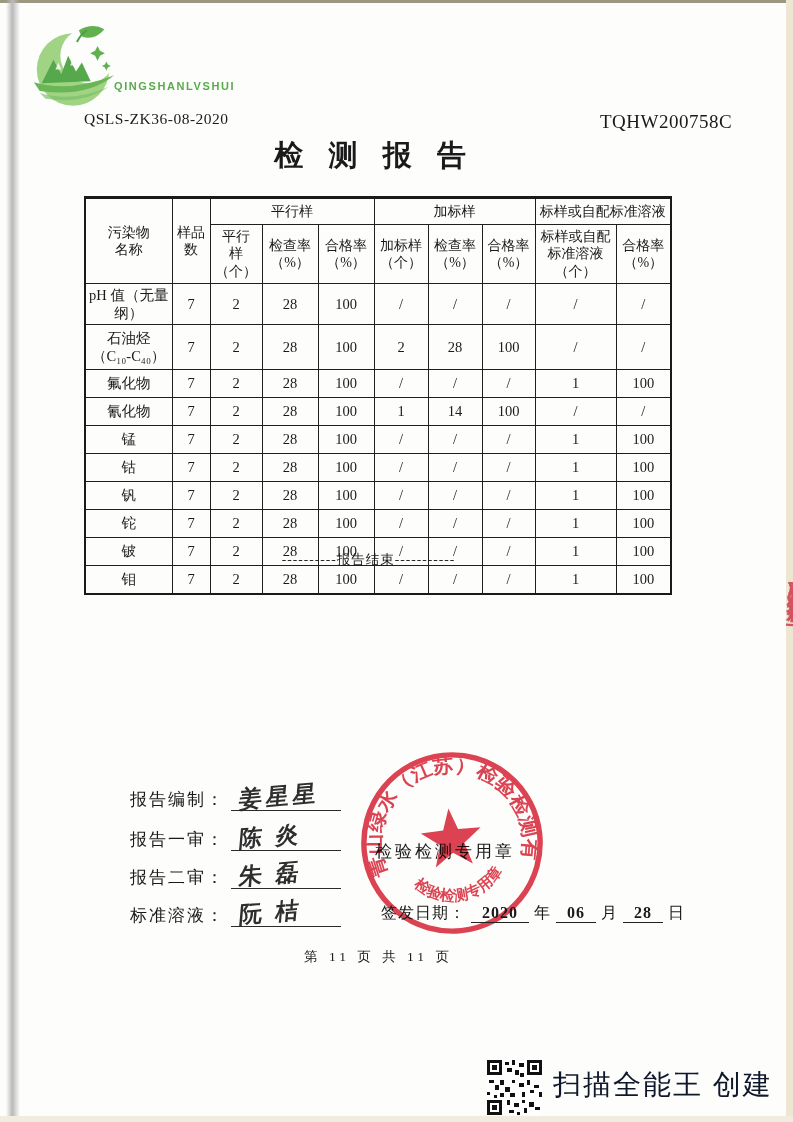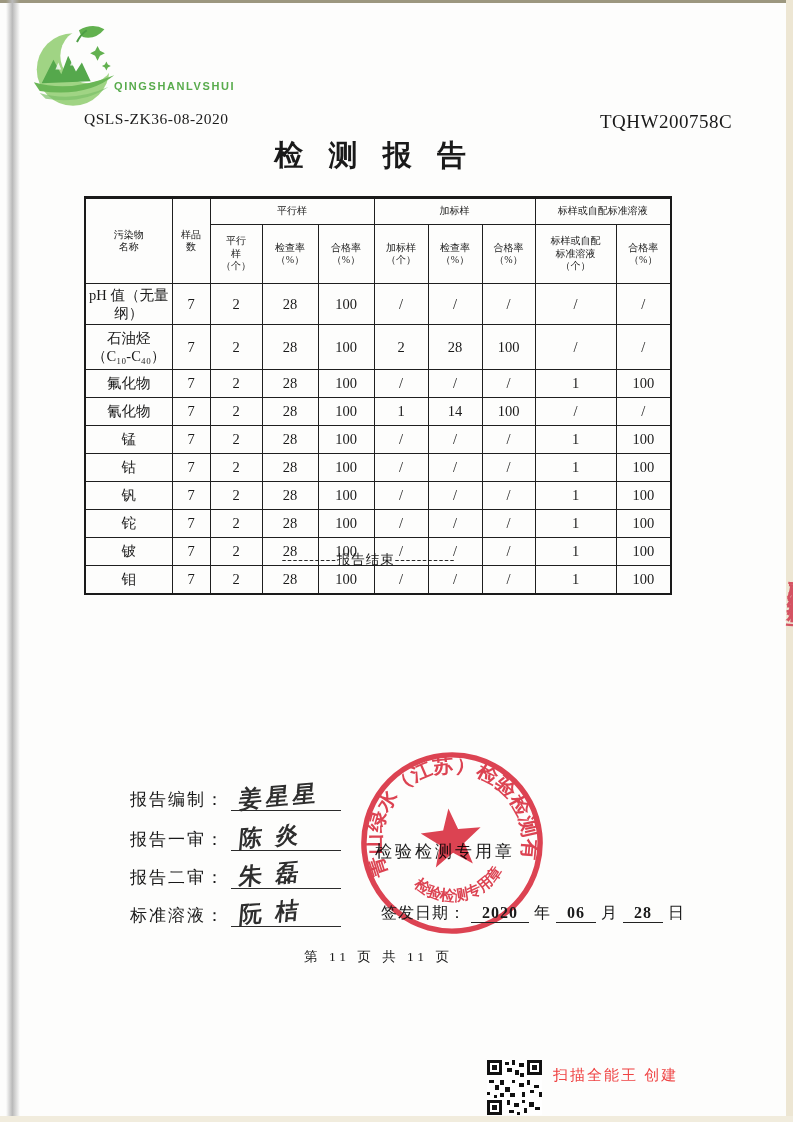--- a/index.html
+++ b/index.html
@@ -19,21 +19,21 @@
            font-family:"Liberation Sans",sans-serif;letter-spacing:1.6px;font-weight:bold;}
   .doc-code{position:absolute;left:84px;top:110px;font-size:15.5px;font-weight:400;letter-spacing:.5px;}
   .report-code{position:absolute;left:600px;top:111px;font-size:19px;letter-spacing:.5px;}
   .title{position:absolute;left:0;top:136px;width:100%;text-align:center;transform:translateX(-22px);
          font-size:29px;font-weight:bold;letter-spacing:9px;}
   
   table.qc{position:absolute;left:84px;top:196px;width:586px;border-collapse:collapse;
            border:2px solid #1a1a1a;border-top-width:3px;table-layout:fixed;}
   table.qc th,table.qc td{border:1px solid #1f1f1f;text-align:center;vertical-align:middle;
            white-space:pre-line;padding:1px 1px;line-height:1.25;}
-  table.qc th{font-size:10px;font-weight:normal;text-align:center;}
+  table.qc th{font-size:14px;font-weight:normal;text-align:center;}
   table.qc td{font-size:14.5px;}
   tr.hdr1 th{height:23px;}
   tr.hdr2 th{height:56px;}
   table.qc tbody tr td{height:25px;}
   table.qc tbody tr:nth-child(1) td{height:38px;}
   table.qc tbody tr:nth-child(2) td{height:42px;}
   .end-line{position:absolute;left:0;top:551px;width:100%;text-align:center;
             transform:translateX(-28px);font-size:13.5px;letter-spacing:1px;}
   
   .edge-seal{position:absolute;right:-1px;top:556px;width:24px;height:165px;overflow:hidden;}
@@ -48,21 +48,21 @@
   
   .stamp{position:absolute;left:353px;top:744px;width:198px;height:198px;z-index:3;
          mix-blend-mode:multiply;opacity:.92;transform:rotate(-6deg);}
   .stamp-printed{position:absolute;left:375px;top:840px;font-size:17px;letter-spacing:3px;z-index:1;}
   .issue-date{position:absolute;left:381px;top:903px;font-size:16px;letter-spacing:1px;z-index:4;}
   .issue-date .u{display:inline-block;border-bottom:1.4px solid #222;padding:0 11px;font-weight:600;}
   .footer{position:absolute;left:0;top:948px;width:100%;text-align:center;transform:translateX(-18px);
           font-size:13.5px;letter-spacing:4px;}
   
   .qr{position:absolute;left:487px;top:1060px;}
-  .scan-credit{position:absolute;left:553px;top:1066px;font-size:15px;color:#ef4444;
+  .scan-credit{position:absolute;left:553px;top:1066px;font-size:28px;color:#0f172a;
                font-family:"Liberation Sans",sans-serif;letter-spacing:2px;}
 </style>
 </head>
 <body>
 
 <div class="page">
   <div class="scan-top"></div>
   <div class="scan-left"></div>
   <div class="scan-right"></div>
   <div class="scan-bottom"></div>

